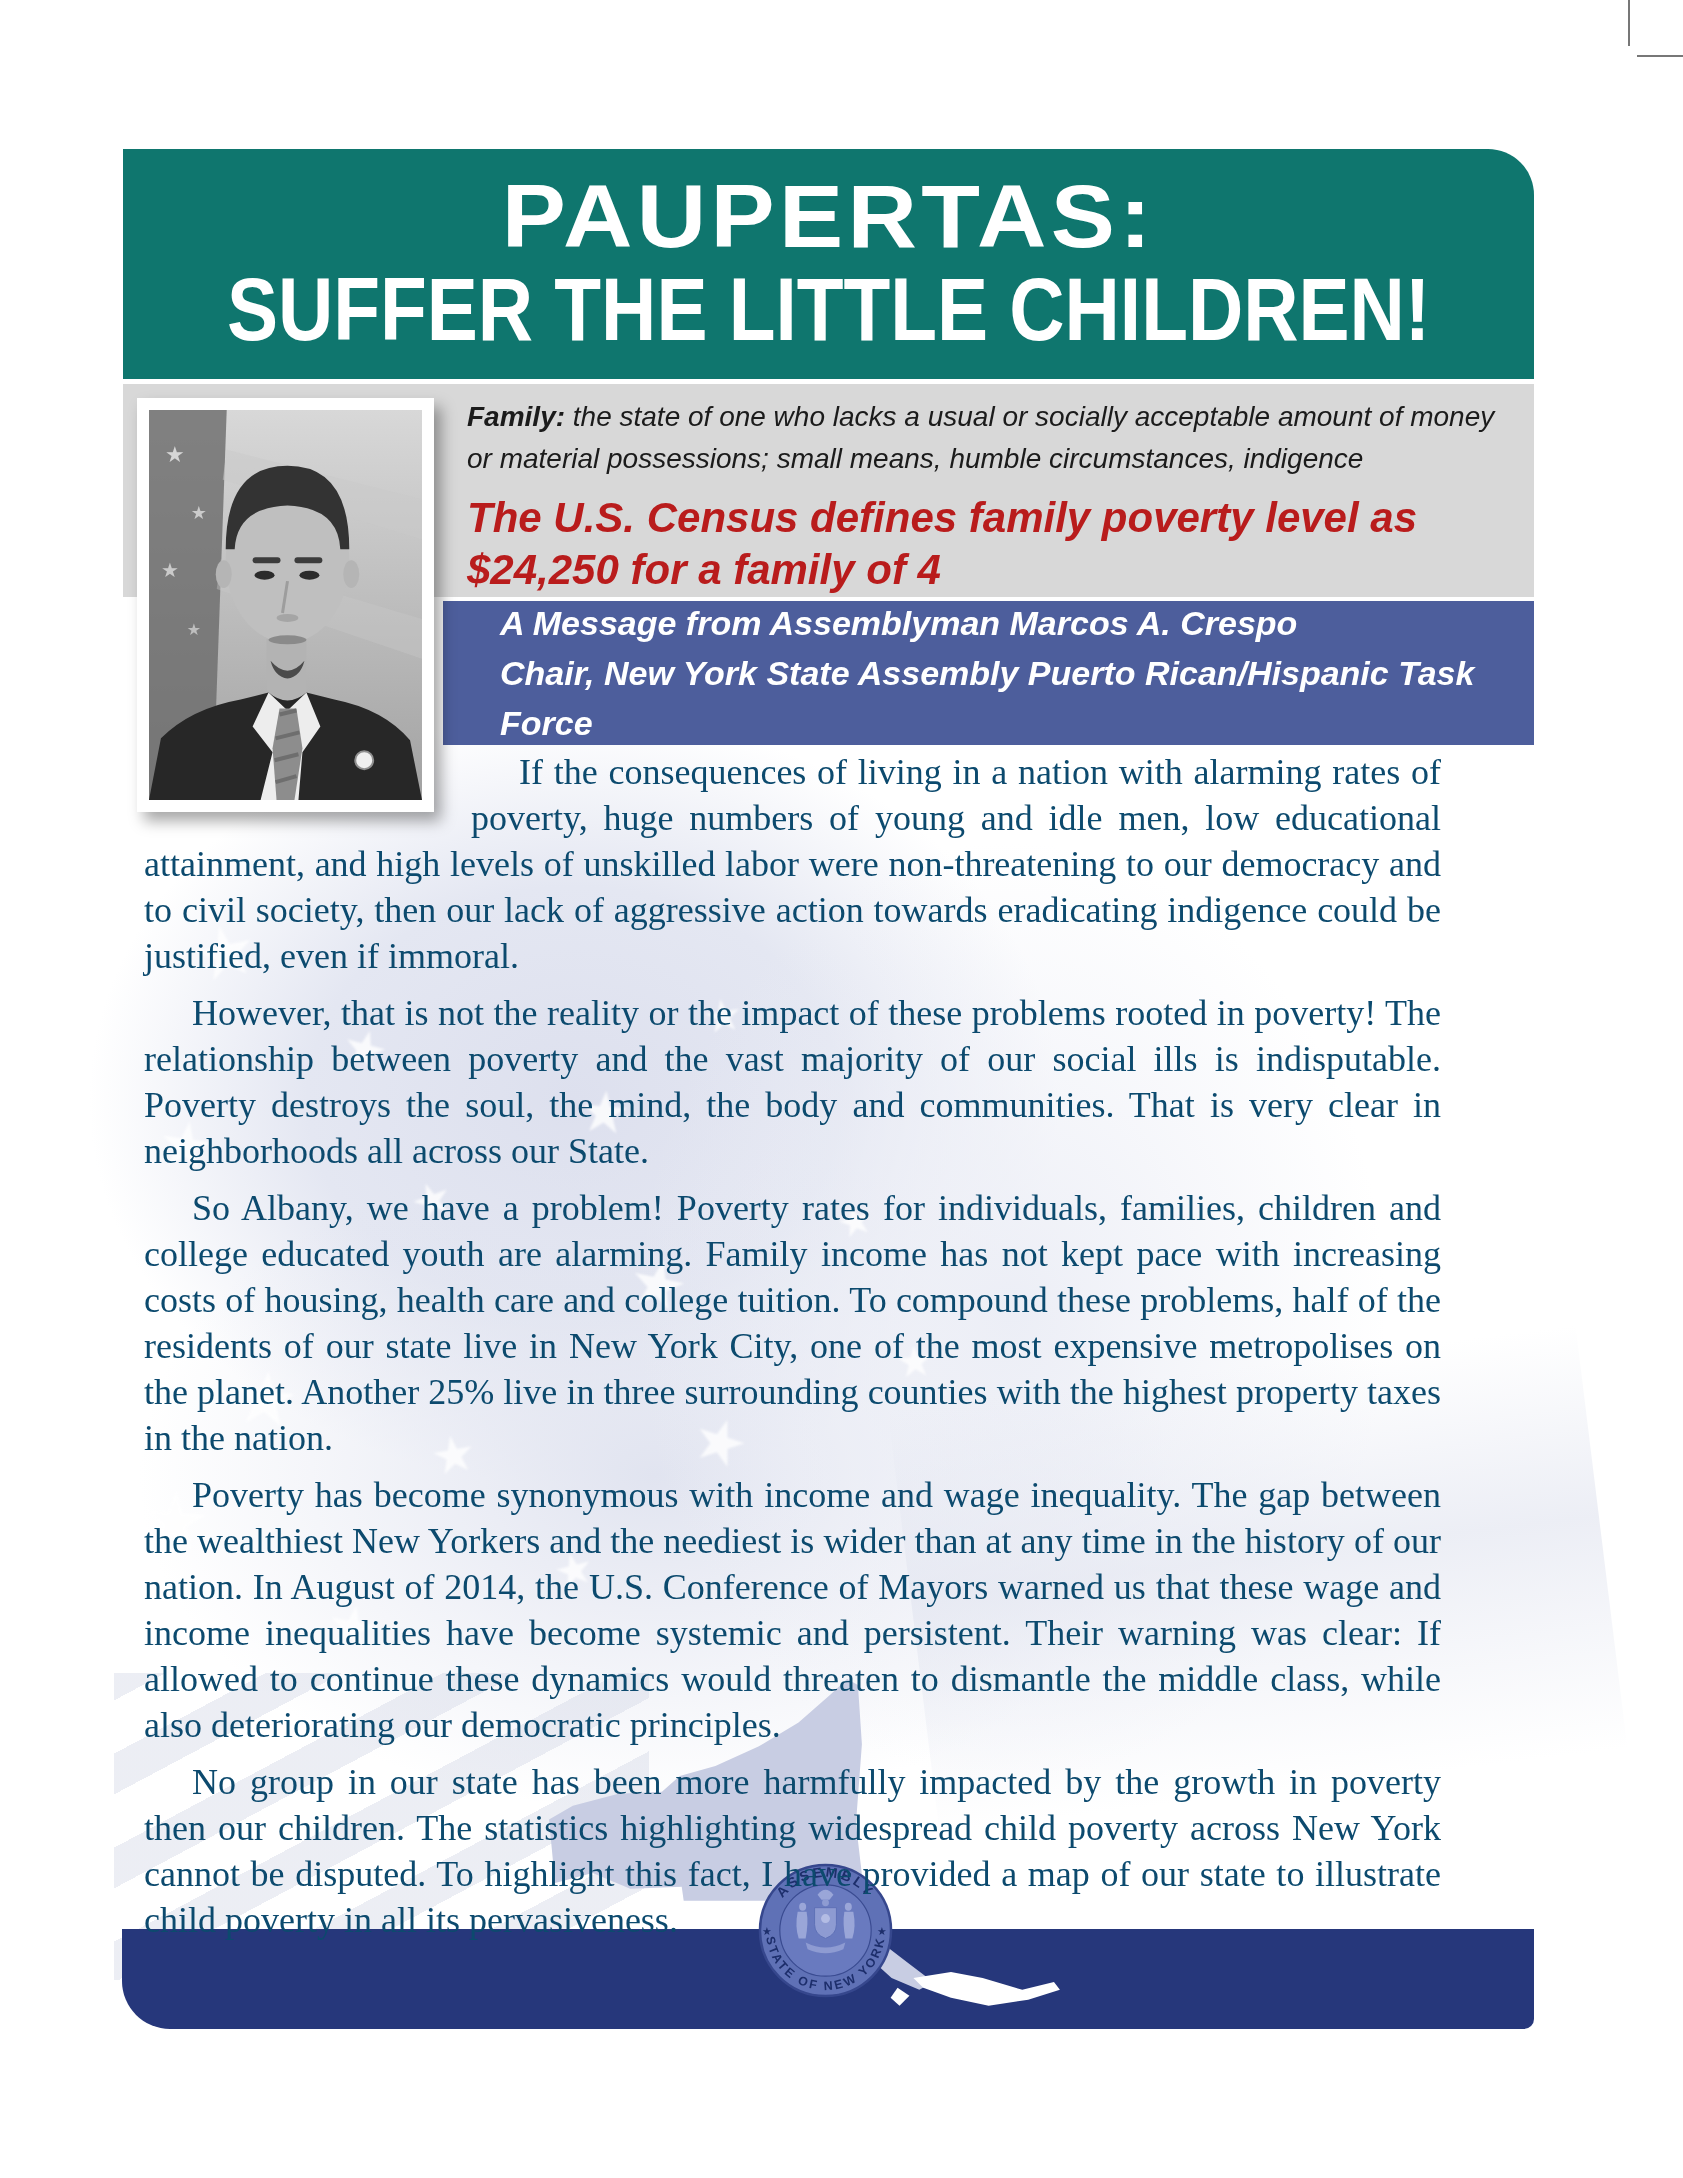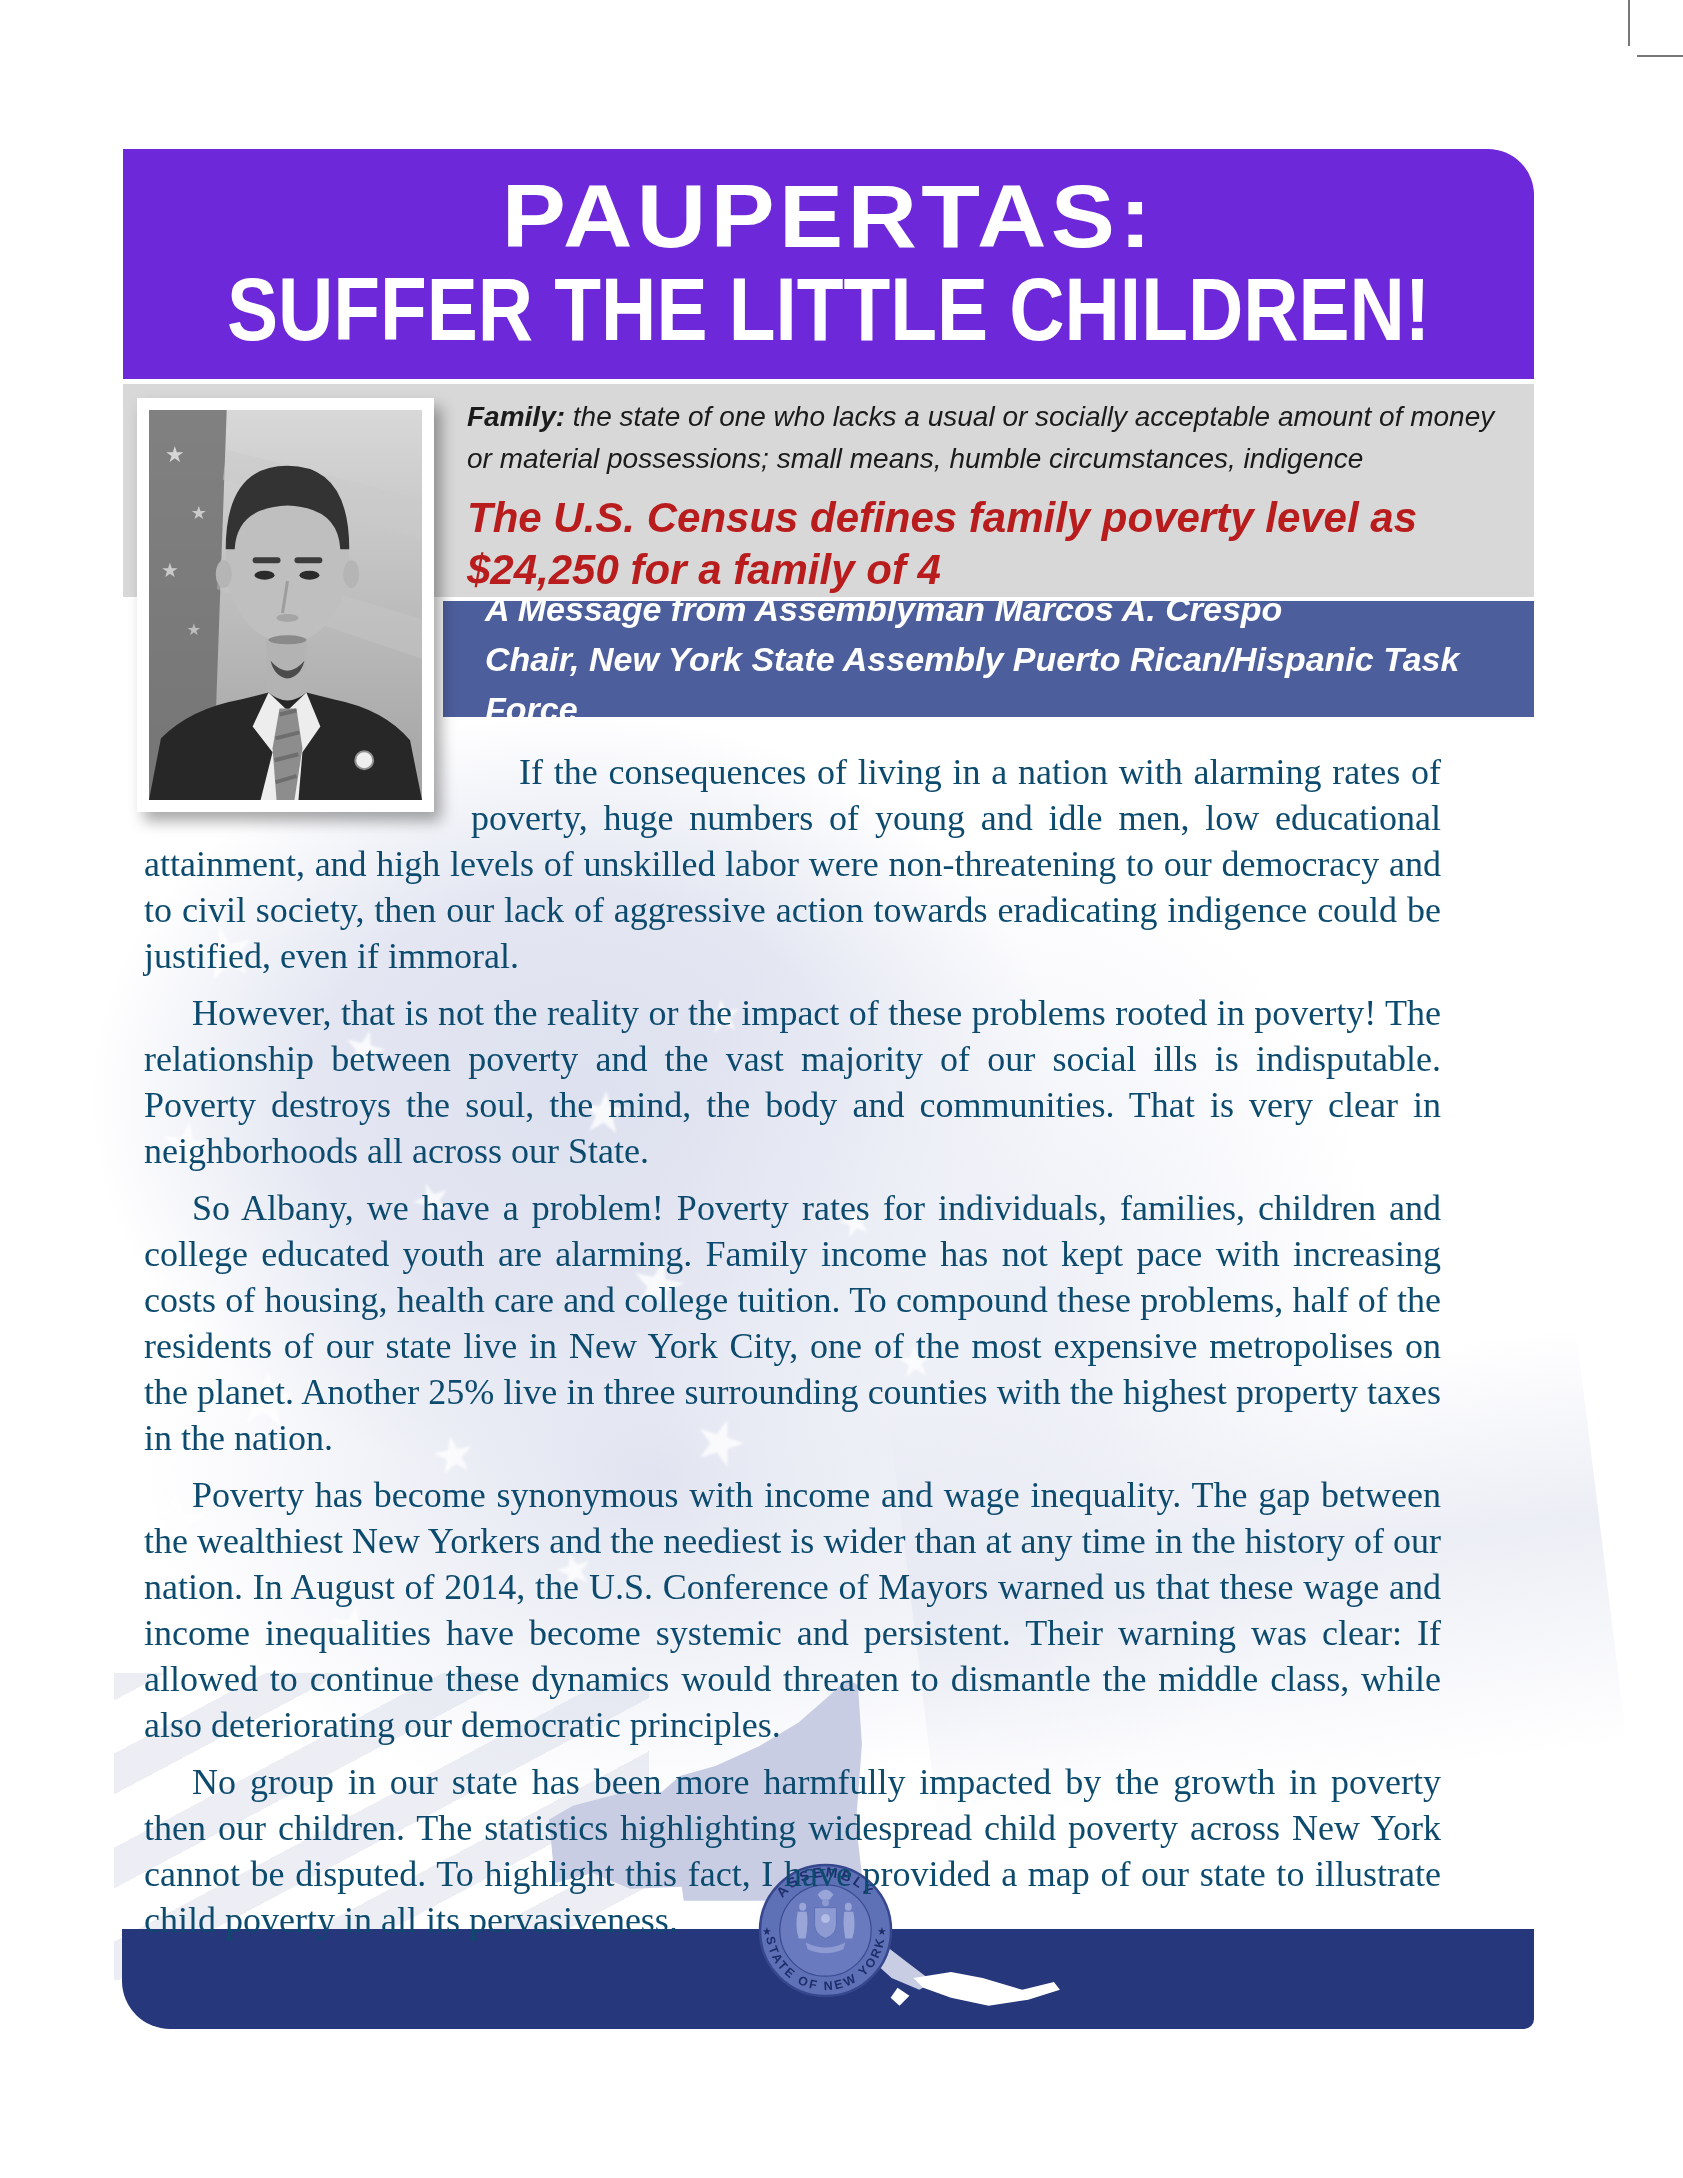--- a/index.html
+++ b/index.html
@@ -23,38 +23,38 @@
   .wm-d { left:911px; top:1366px; width:693px;  height:426px; transform:rotate(-7deg);
           background:linear-gradient(180deg, rgba(226,229,240,0) 0%, rgba(226,229,240,.65) 45%, rgba(226,229,240,0) 100%); }
   .wm-e { left:114px; top:1673px; width:535px;  height:307px;
           background:repeating-linear-gradient(-28deg, rgba(213,217,231,.45) 0 36px, rgba(255,255,255,0) 36px 83px); }
   .wm-star { position:absolute; z-index:1; color:#ffffff; opacity:.8; filter:blur(1.2px);
              font-family:"DejaVu Sans", sans-serif; pointer-events:none; }
 
   
   .masthead {
     position:absolute; left:123px; top:149px; width:1411px; height:230px;
-    background:#6d28d9; border-radius:0 46px 0 0; z-index:5;
+    background:#0f766e; border-radius:0 46px 0 0; z-index:5;
     display:flex; flex-direction:column; align-items:center; justify-content:center;
     color:#fff; font-weight:bold; text-align:center;
   }
   .masthead .t1 { display:inline-block; font-size:89px; line-height:91px; letter-spacing:4px; transform:scaleX(1.08); }
   .masthead .t2 { display:inline-block; font-size:89px; line-height:95px; letter-spacing:0; transform:scaleX(.86); white-space:nowrap; }
 
   
   .def-panel { position:absolute; left:123px; top:384px; width:1411px; height:213px; background:#d8d8d8; z-index:4; }
   .def-content { position:absolute; left:467px; top:396px; width:1057px; z-index:6; color:#1b1b1b; }
   .def-line { font-style:italic; font-size:28px; line-height:42px; }
   .def-term { font-weight:bold; }
   .census { margin-top:12px; font-style:italic; font-weight:bold; font-size:42px; line-height:52px; color:#b91c1c; }
 
   
   .msg-bar {
-    position:absolute; left:443px; top:601px; width:1091px; height:116px; background:#4d5e9c; z-index:5;
-    display:flex; flex-direction:column; justify-content:center; padding-left:42px; box-sizing:border-box;
+    position:absolute; left:443px; top:601px; width:1091px; height:144px; background:#4d5e9c; z-index:5;
+    display:flex; flex-direction:column; justify-content:center; padding-left:57px; box-sizing:border-box;
   }
   .msg-line { color:#ffffff; font-style:italic; font-weight:bold; font-size:34px; line-height:50px; }
 
   
   .photo-frame {
     position:absolute; left:137px; top:398px; width:297px; height:414px; background:#ffffff;
     padding:12px; box-sizing:border-box; box-shadow:7px 9px 14px rgba(0,0,0,.35); z-index:6;
   }
   .photo-frame svg { display:block; width:100%; height:100%; }
 

